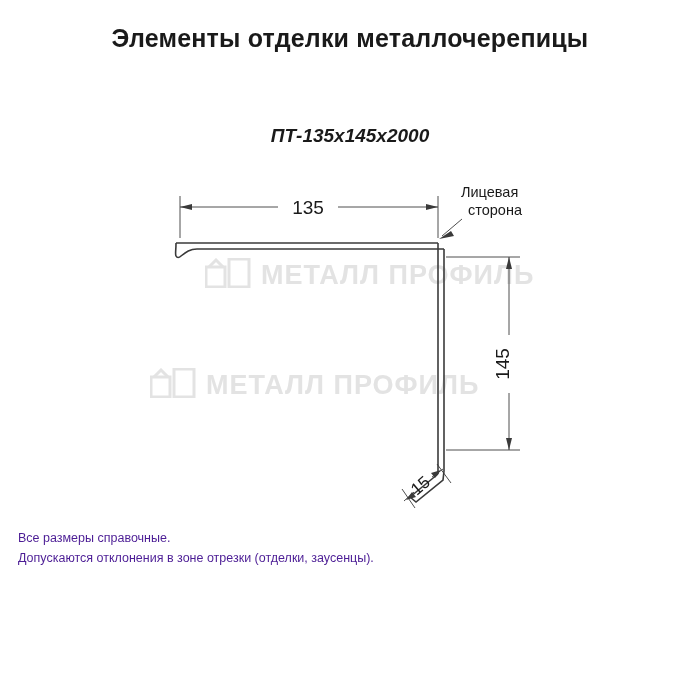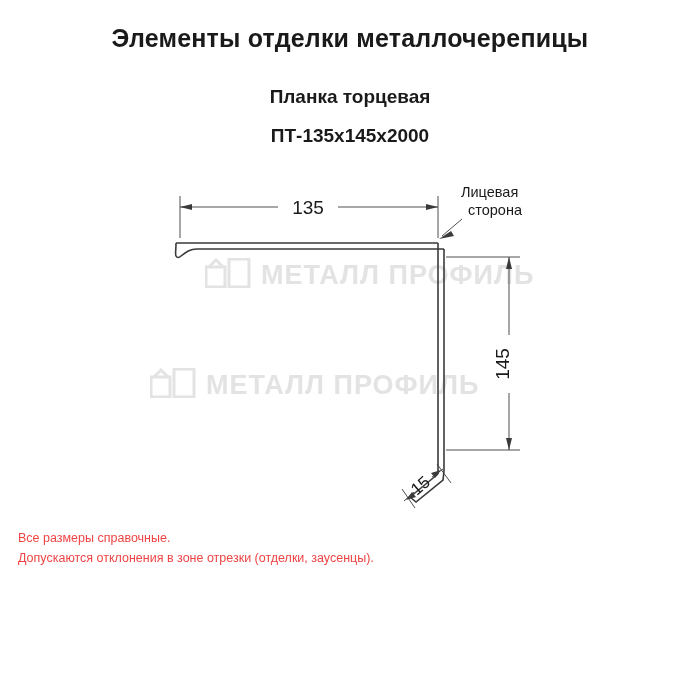--- a/index.html
+++ b/index.html
@@ -41,20 +41,21 @@
     font-weight: bold;
   }
   .title-code {
     position: absolute;
     top: 125px;
     left: 0;
     width: 700px;
     text-align: center;
     font-size: 19px;
     font-weight: bold;
+    font-style: italic;
   }
   
   .watermark {
     position: absolute;
     color: #e3e3e3;
     font-size: 27px;
     font-weight: bold;
     letter-spacing: 1px;
     white-space: nowrap;
     user-select: none;
@@ -72,30 +73,29 @@
     top: 0;
     left: 0;
   }
   
   .footer {
     position: absolute;
     left: 18px;
     bottom: 16px;
     font-size: 12.5px;
     line-height: 1.55;
-    color: #ef4444;
+    color: #4c1d95;
   }
 </style>
 </head>
 <body>
 
 <div class="page">
 
   <div class="title-main">Элементы отделки металлочерепицы</div>
-  <div class="title-sub">Планка торцевая</div>
   <div class="title-code">ПТ-135х145х2000</div>
 
   <div class="watermark wm-1">
     <span class="wm-mark">
       <svg width="46" height="30" viewBox="0 0 46 30" aria-hidden="true">
         <rect x="1" y="9" width="19" height="20" fill="none" stroke="#e3e3e3" stroke-width="3"></rect>
         <rect x="24" y="1" width="20" height="28" fill="none" stroke="#e3e3e3" stroke-width="3"></rect>
         <path d="M4 9 L11 2 L18 9" fill="none" stroke="#e3e3e3" stroke-width="3"></path>
       </svg>
     </span><span>МЕТАЛЛ ПРОФИЛЬ</span>

